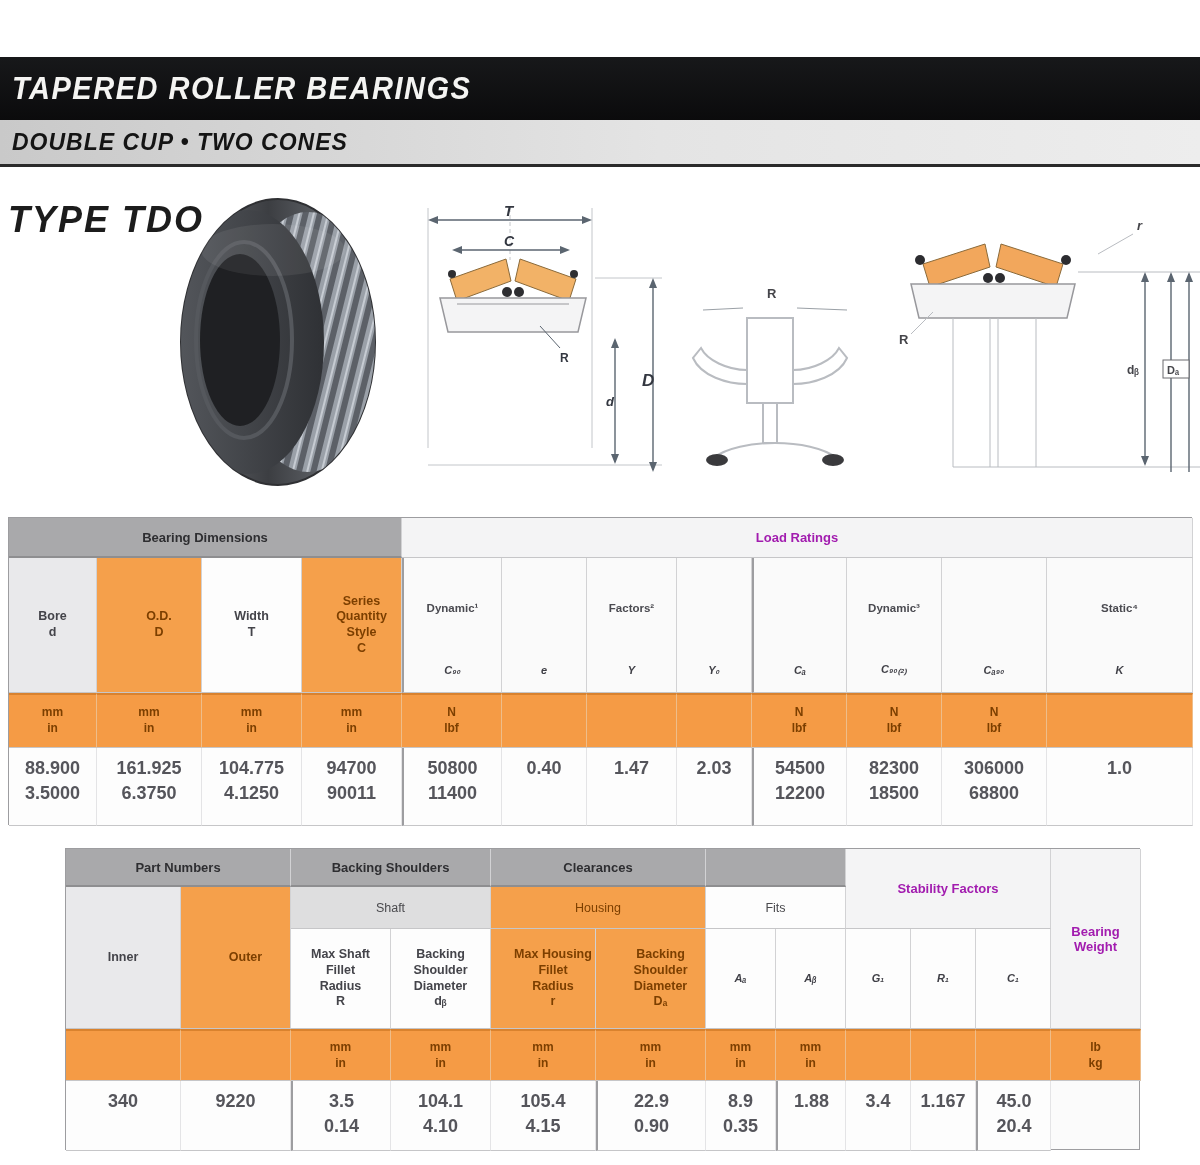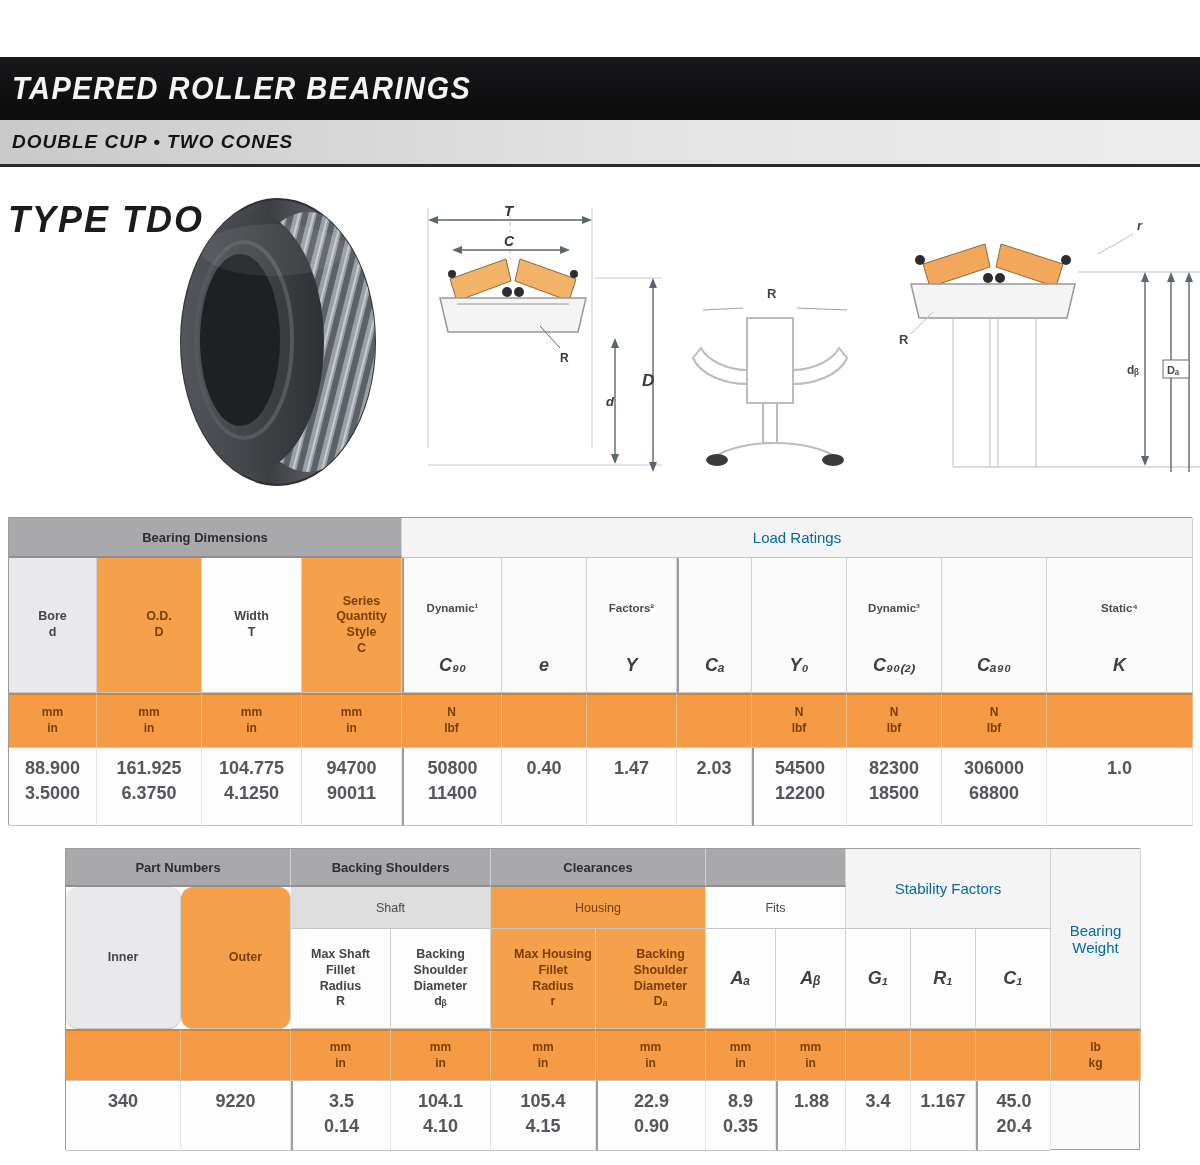--- a/index.html
+++ b/index.html
@@ -6,21 +6,21 @@
   #page{position:relative;width:1200px;height:1165px;background:#fff;overflow:hidden;}
 
   
   .titlebar{position:absolute;left:0;top:57px;width:1200px;height:63px;
     background:linear-gradient(#17181a,#0b0b0c);display:flex;align-items:center;}
   .titlebar span{color:#f4f4f2;font-size:29px;font-weight:800;font-style:italic;
     letter-spacing:1.5px;padding-left:12px;transform:scaleY(1.08);}
   .subbar{position:absolute;left:0;top:120px;width:1200px;height:44px;
     background:linear-gradient(90deg,#c9c9c9,#e4e4e4 55%,#ededed);
     border-bottom:3px solid #2a2a2a;display:flex;align-items:center;}
-  .subbar span{color:#141414;font-size:19px;font-weight:800;font-style:italic;
+  .subbar span{color:#141414;font-size:23px;font-weight:800;font-style:italic;
     letter-spacing:1px;padding-left:12px;}
   .typelabel{position:absolute;left:8px;top:198px;font-size:36px;font-weight:900;
     font-style:italic;color:#1c1c1c;letter-spacing:2px;transform:scaleY(1.05);}
 
   
   .art{position:absolute;}
 
   
   .tbl{position:absolute;display:grid;background:#fbfbfb;border:1px solid #9d9da0;
     box-sizing:border-box;}
@@ -30,36 +30,36 @@
     grid-template-rows:40px 135px 55px 78px;}
   .t2{left:65px;top:800px;width:1075px;height:302px;
     grid-template-columns:115px 110px 100px 100px 105px 110px 70px 70px 65px 65px 75px 90px;
     grid-template-rows:38px 42px 100px 52px 70px;margin-top:48px;}
 
   .cell{border-right:1px solid #d2d2d4;border-bottom:1px solid #c6c6c8;
     display:flex;flex-direction:column;align-items:center;justify-content:center;
     text-align:center;position:relative;}
   .grayband{background:#a9a9ab;color:#2e2e31;font-weight:700;font-size:13px;
     border-bottom:2px solid #8e8e90;}
-  .whiteband{background:#f4f4f5;color:#0369a1;font-weight:400;font-size:15px;}
+  .whiteband{background:#f4f4f5;color:#a21caf;font-weight:700;font-size:13px;}
   .hd{font-size:12.5px;font-weight:700;color:#44444a;line-height:1.25;}
   .hd-orange{background:#f5a04b;color:#7c3f00;padding-left:20px;}
   .hd-gray{background:#e9e9eb;}
   .hd-white{background:#fdfdfd;}
-  .sym{font-size:18px;font-weight:700;font-style:italic;color:#3f3f46;}
+  .sym{font-size:11px;font-weight:700;font-style:italic;color:#3f3f46;}
   .lrcell{justify-content:flex-end;padding-bottom:16px;background:#fafafa;}
   .grp{position:absolute;top:44px;left:0;width:100%;text-align:center;
     font-size:11.5px;font-weight:700;color:#4a4a50;}
   .units{background:#f59b45;border-top:2px solid #d9822e;border-right:1px solid #eebd8a;
     color:#7c3f00;font-weight:800;font-size:12px;line-height:1.3;}
   .data{background:#fdfdfd;border-right:1px solid #e4e4e6;justify-content:flex-start;
     padding-top:8px;font-size:18px;font-weight:700;color:#55555b;line-height:1.4;}
   .heavyL{border-left:2px solid #9d9da0;}
   .pre{white-space:pre-line;}
-  .tall{justify-content:center;border-radius:12px;}
+  .tall{justify-content:center;}
   .lvl2{font-size:12.5px;font-weight:400;color:#4a4a4e;background:#fdfdfd;}
   .lvl2.orange{background:#f5a04b;color:#7c3f00;}
   .lvl2.gray{background:#dededf;}
 </style>
 </head>
 <body>
 
 <div id="page">
 
   <div class="titlebar">
@@ -216,25 +216,25 @@
       <span class="grp">Dynamic¹</span>
       <span class="sym">C₉₀</span>
     </div>
     <div class="cell lrcell">
       <span class="sym">e</span>
     </div>
     <div class="cell lrcell">
       <span class="grp">Factors²</span>
       <span class="sym">Y</span>
     </div>
+    <div class="cell lrcell">
+      <span class="sym">Y₀</span>
+    </div>
     <div class="cell lrcell heavyL">
       <span class="sym">Cₐ</span>
-    </div>
-    <div class="cell lrcell">
-      <span class="sym">Y₀</span>
     </div>
     <div class="cell lrcell">
       <span class="grp">Dynamic³</span>
       <span class="sym">C₉₀₍₂₎</span>
     </div>
     <div class="cell lrcell">
       <span class="sym">Cₐ₉₀</span>
     </div>
     <div class="cell lrcell">
       <span class="grp">Static⁴</span>

